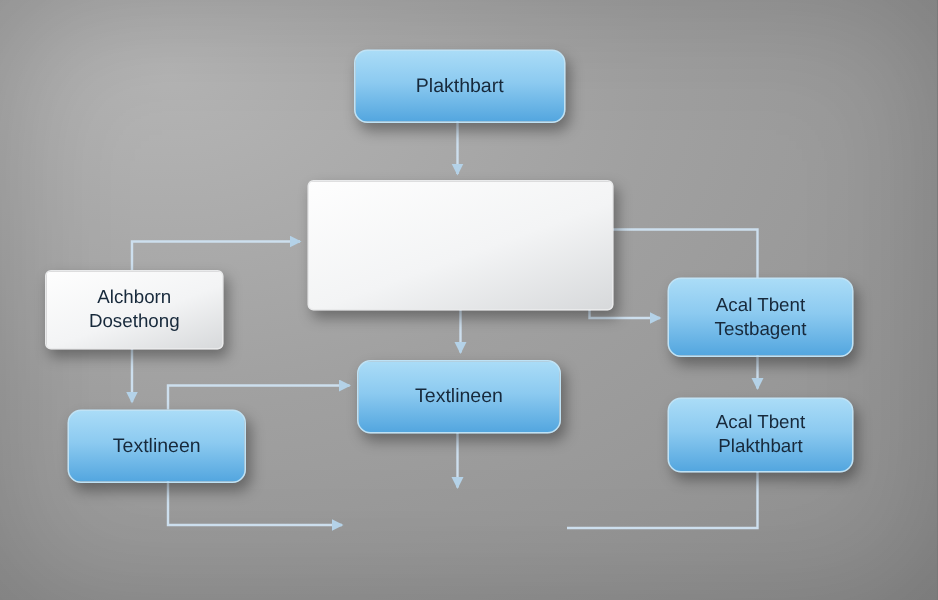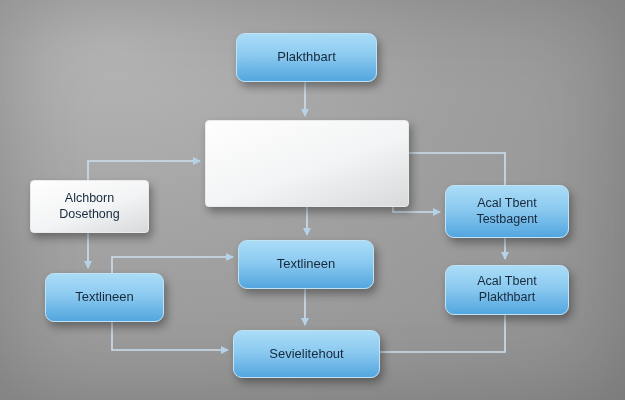--- a/index.html
+++ b/index.html
@@ -82,23 +82,20 @@
   </div>
 
   <div class="node blue" id="n-apphittark">
     <span>Textlineen</span>
   </div>
 
   <div class="node blue" id="n-dosethong">
     <span>Textlineen</span>
   </div>
 
-  <div class="node blue" id="n-sevielitehout">
-    <span>Sevielitehout</span>
-  </div>
 
   <div class="node blue" id="n-textlineen">
     <span>Acal Tbent</span>
     <span>Testbagent</span>
   </div>
 
   <div class="node blue" id="n-testlineen">
     <span>Acal Tbent</span>
     <span>Plakthbart</span>
   </div>

